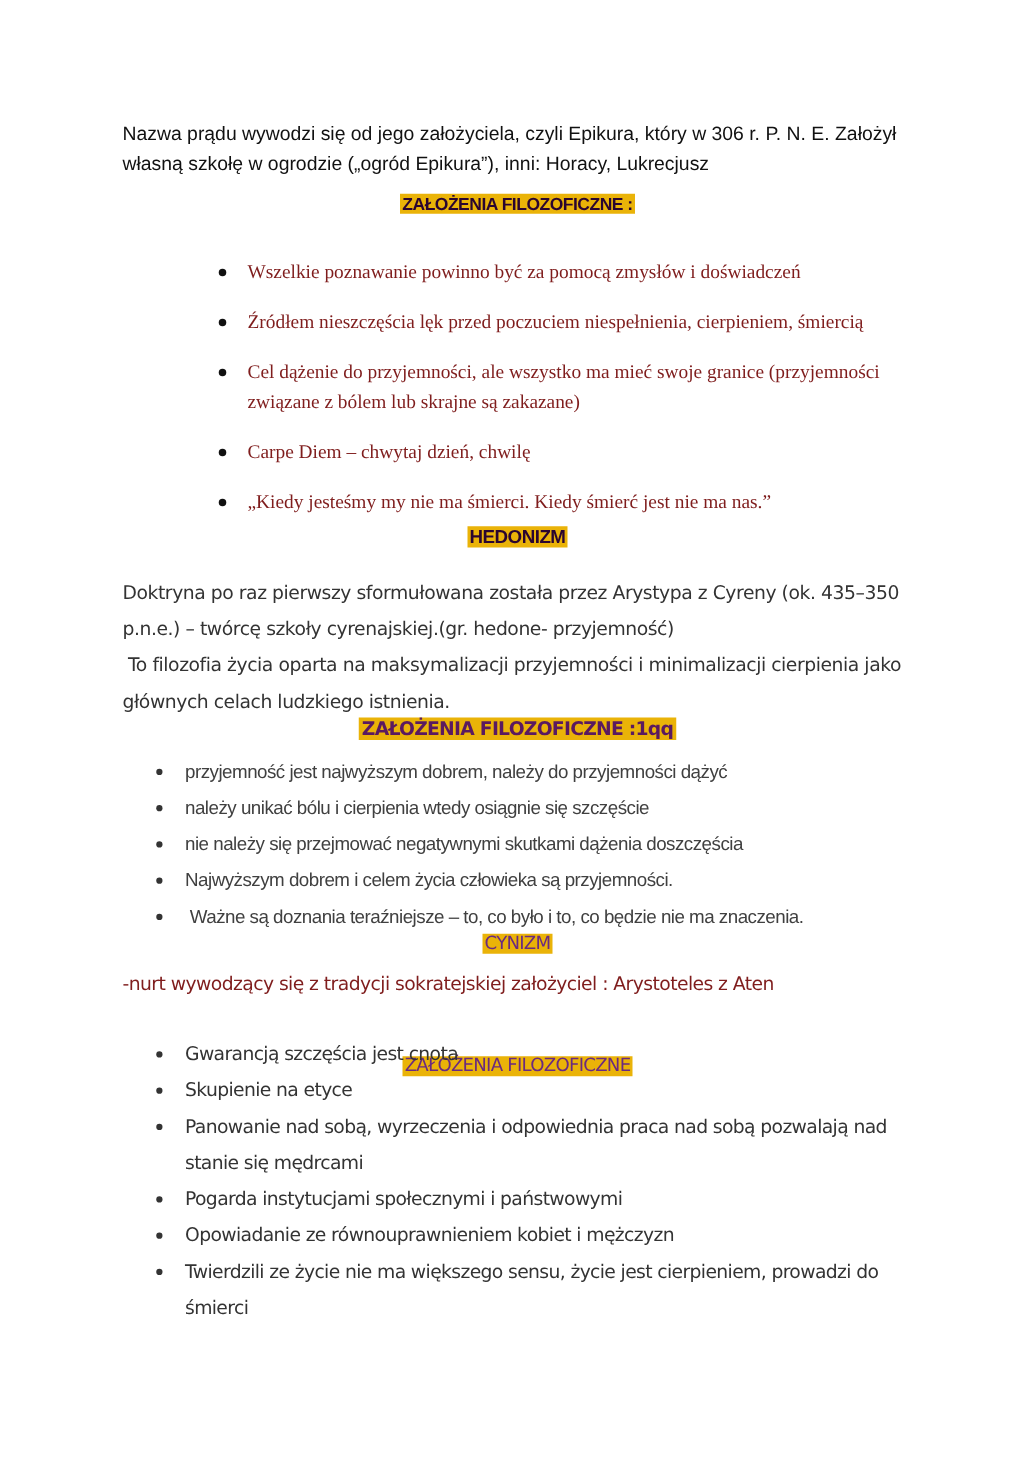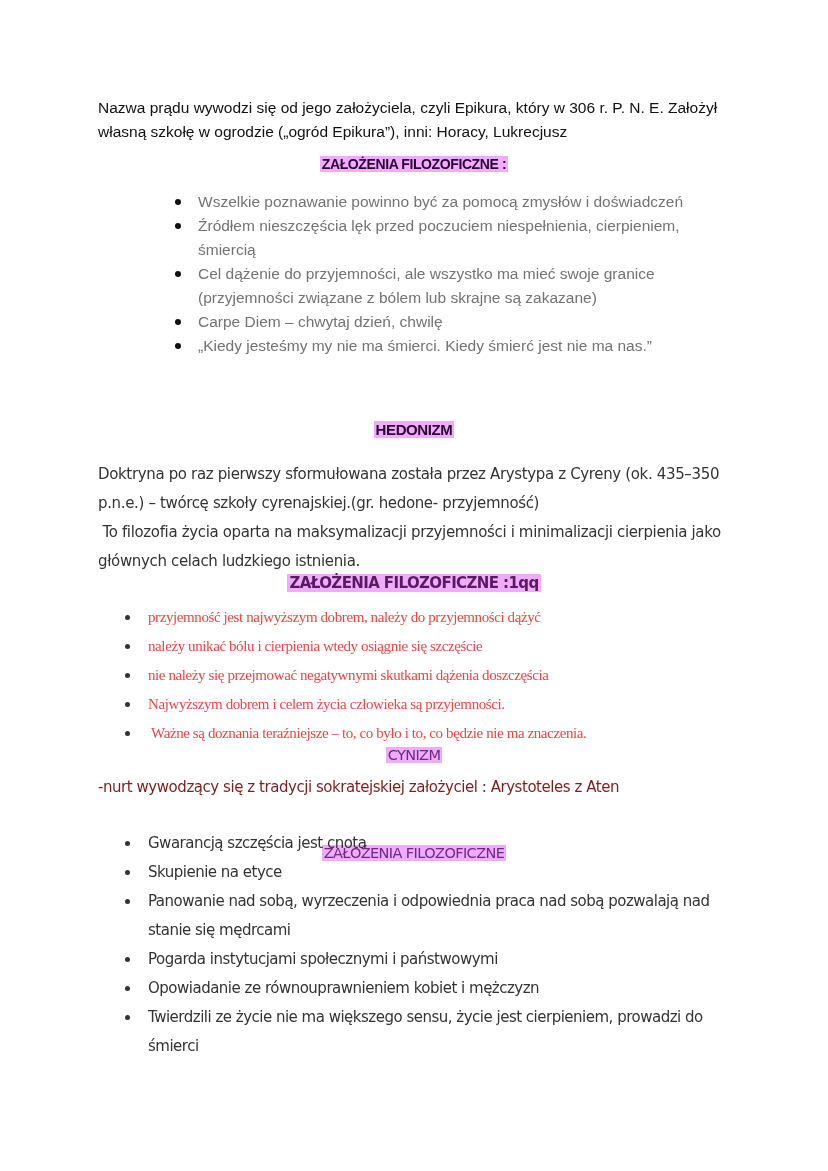--- a/index.html
+++ b/index.html
@@ -5,35 +5,35 @@
     html, body { margin: 0; padding: 0; background: #ffffff; }
     body { width: 828px; height: 1171px; position: relative; overflow: hidden; color: #1a1a1a; }
     .page { position: absolute; left: 0; top: 0; width: 736px; height: 1171px; background: #ffffff; }
 
     .p-aptos { font-family: "Liberation Sans", sans-serif; font-size: 15.5px; line-height: 24px; color: #111; }
     .p-calibri { font-family: "DejaVu Sans", sans-serif; font-size: 15px; line-height: 29px; color: #333; letter-spacing: -0.35px; }
 
     .intro { position: absolute; left: 98px; top: 96px; width: 660px; }
 
     .hdr { position: absolute; left: 0; width: 828px; text-align: center; }
-    .hl { background: #f0abfc; padding: 0 2px; }
+    .hl { background: #eab308; padding: 0 2px; }
     .hl-bold { font-family: "Liberation Sans", sans-serif; font-weight: bold; font-size: 14px; color: #2a0530; letter-spacing: -0.4px; }
     .hl-bold2 { font-family: "DejaVu Sans", sans-serif; font-weight: bold; font-size: 15px; color: #5a1a60; letter-spacing: -0.6px; }
     .hl-thin { font-family: "DejaVu Sans", sans-serif; font-size: 14.5px; color: #6a2a80; letter-spacing: -0.6px; }
 
     ul { list-style: none; margin: 0; padding: 0; position: absolute; }
     li { position: relative; }
     .bullet { position: absolute; display: inline-block; width: 6px; height: 6px; border-radius: 50%; background: #111; }
 
     .list1 { left: 198px; top: 190px; width: 520px; }
-    .list1 li { font-family: Liberation Sans, sans-serif; font-size: 15.5px; line-height: 24px; color: #737373; }
+    .list1 li { font-family: Liberation Serif, serif; font-size: 15.5px; line-height: 24px; color: #7f1d1d; margin-top: 16px; }
     .list1 .bullet { left: -23px; top: 9px; }
 
     .list2 { left: 148px; top: 603px; width: 600px; }
-    .list2 li { font-family: Liberation Serif, serif; font-size: 15px; line-height: 29px; color: #ef4444; letter-spacing: -0.4px; }
+    .list2 li { font-family: Liberation Sans, sans-serif; font-size: 15px; line-height: 29px; color: #404040; letter-spacing: -0.4px; }
     .list2 .bullet { left: -23px; top: 12px; width: 5px; height: 5px; background: #333; }
 
     .list3 { left: 148px; top: 829px; width: 590px; }
     .list3 li { font-family: "DejaVu Sans", sans-serif; font-size: 15px; line-height: 29px; color: #333; letter-spacing: -0.5px; }
     .list3 .bullet { left: -23px; top: 12px; width: 5px; height: 5px; background: #333; }
 
     .hedo-text { position: absolute; left: 98px; top: 460px; width: 660px; }
     .cyn-text { position: absolute; left: 98px; top: 773px; width: 660px; font-family: "DejaVu Sans", sans-serif; font-size: 15px; line-height: 29px; color: #7f1d1d; letter-spacing: -0.45px; }
   </style>
 </head>

